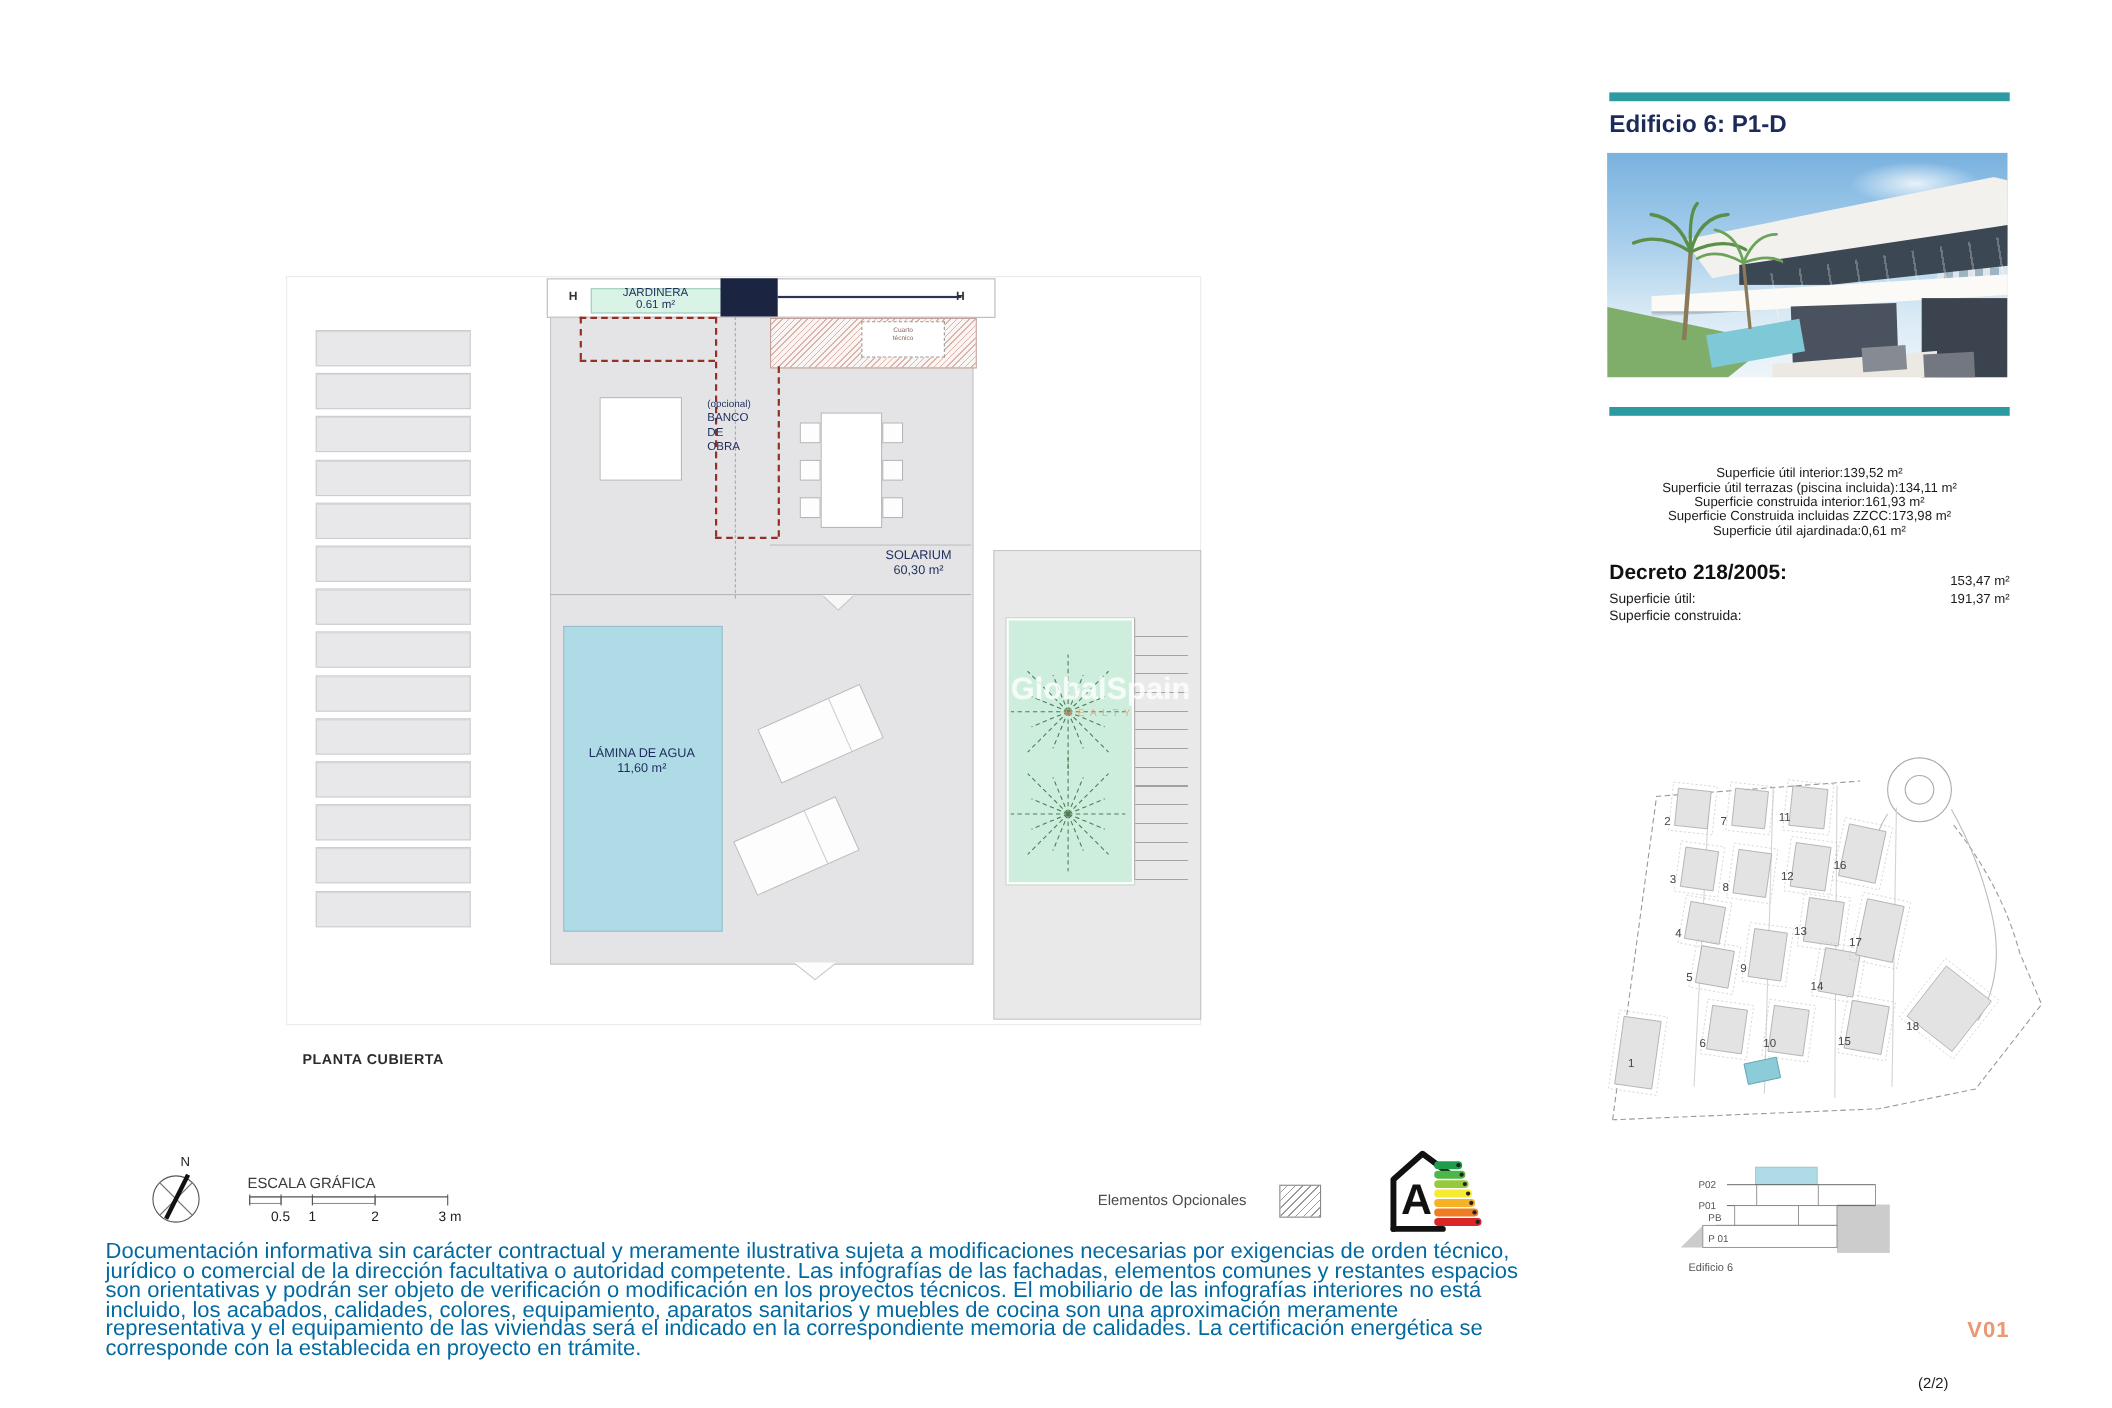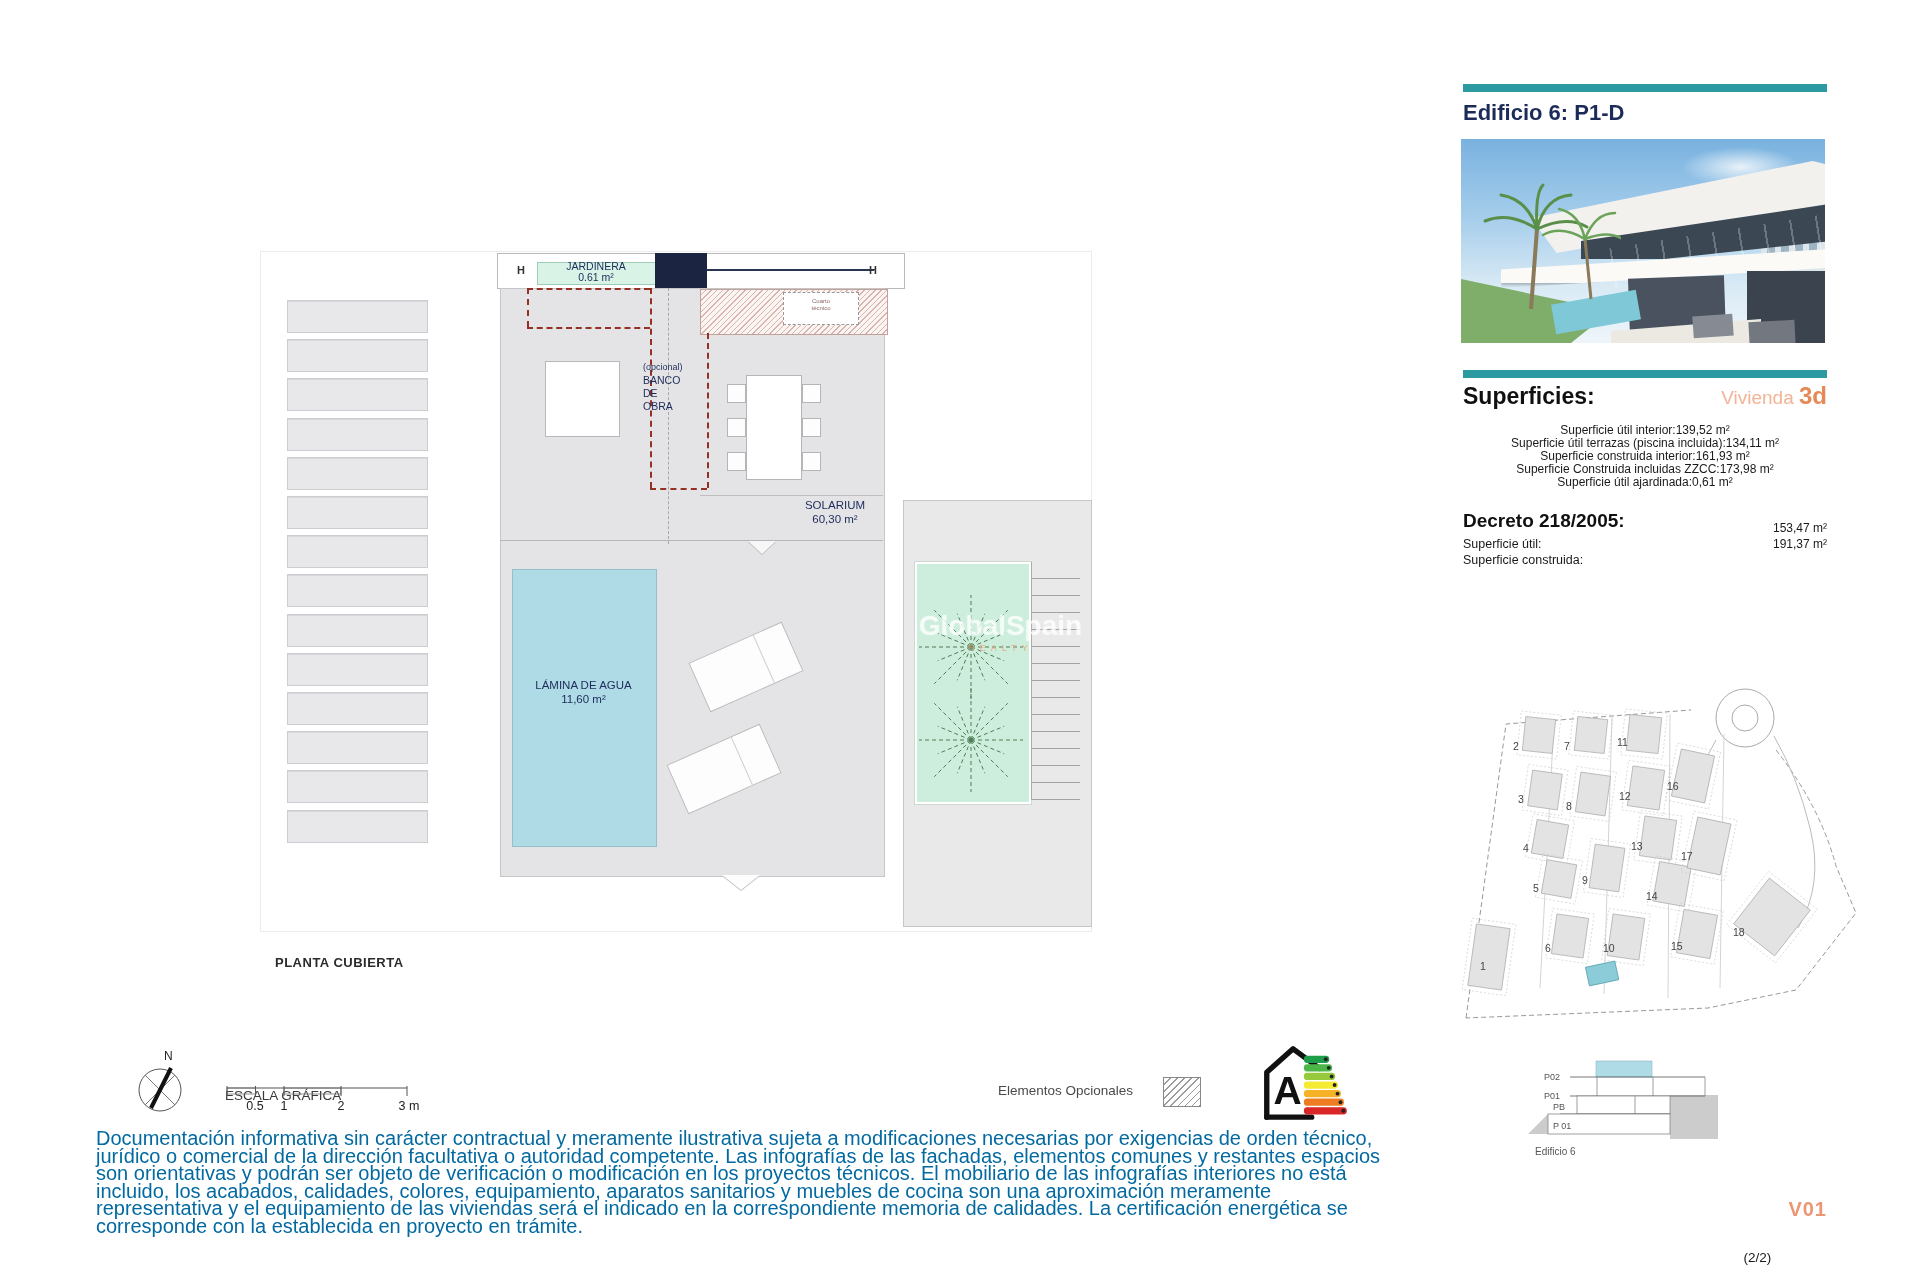--- a/index.html
+++ b/index.html
@@ -37,21 +37,21 @@
   .pool-lbl{left:512px;top:678px;width:143px;text-align:center;color:#1c2b59;font-size:11.5px;line-height:14px;}
   .lounger{width:100px;height:52px;background:#fdfdfd;border:1px solid #bcbcbe;position:absolute;}
   .lounger i{position:absolute;right:30px;top:0;bottom:0;border-left:1px solid #cfcfcf;}
   .notch{left:722px;top:875px;width:0;height:0;border-left:19px solid transparent;border-right:19px solid transparent;border-top:15px solid #fdfdfd;filter:drop-shadow(0 1px 0 #bbb);}
   .planter{left:915px;top:562px;width:112px;height:238px;background:#cdeedd;border:2px solid #ffffff;outline:1px solid #cfd8d2;}
   .stairs{left:1031px;top:562px;width:48px;height:238px;background:repeating-linear-gradient(180deg,#e9e9ea 0 16px,#a2a2a4 16px 17px);border-left:1px solid #aaa;}
   .watermark{left:893px;top:610px;width:215px;text-align:center;color:rgba(255,255,255,0.72);font-size:28px;font-weight:bold;text-shadow:0 0 2px rgba(255,255,255,0.35);}
   .watermark small{display:block;font-size:9px;font-weight:normal;letter-spacing:5px;color:rgba(232,150,100,0.75);margin-top:1px;}
   .plancap{left:275px;top:955px;font-size:13px;font-weight:bold;color:#2b2b2b;letter-spacing:0.5px;}
   
-  .escala-t{left:225px;top:1068px;font-size:13.5px;color:#3a3a3a;margin-top:20px;}
+  .escala-t{left:225px;top:1068px;font-size:13.5px;color:#3a3a3a;}
   .elem-op{left:998px;top:1083px;font-size:13.5px;color:#4a4a4a;}
   .swatch{left:1163px;top:1077px;width:36px;height:28px;border:1px solid #888;
       background:repeating-linear-gradient(135deg,#fff 0 4px,#9a9a9a 4px 5px);}
   .disc{left:96px;width:1292px;font-size:20px;line-height:17.6px;color:#0369a1;}
   
   .tealbar{left:1463px;width:364px;height:8px;}
   .sb-title{left:1463px;top:100px;font-size:22px;font-weight:bold;color:#1c2b59;}
   .photo{left:1461px;top:139px;width:364px;height:204px;overflow:hidden;
       background:linear-gradient(180deg,#79b2df 0%,#a5cdeb 38%,#d9eaf5 72%,#eef5fa 100%);}
   .photo>div{position:absolute;}
@@ -284,27 +284,20 @@
         <path d="M114,70 q-24,-14 -42,-4" fill="none"></path>
           <path d="M114,70 q-6,-26 -26,-30" fill="none"></path>
         <path d="M114,70 q10,-26 30,-26" fill="none"></path>
           <path d="M114,70 q26,-10 40,2" fill="none"></path>
       </g>
     </svg>
   </div>
 
   <div class="abs tealbar" style="top:370px;background:#2C9AA1;"></div>
 
-  <div class="abs sup-head">
-    <span class="h">Superficies:</span>
-    <span class="viv">
-      <span>Vivienda</span>
-      <b>3d</b>
-    </span>
-  </div>
   <div class="abs" id="sup-rows">
       <div class="sup-row">
         <span>Superficie útil interior:</span>
         <span>139,52 m²</span>
       </div>
       <div class="sup-row">
         <span>Superficie útil terrazas (piscina incluida):</span>
         <span>134,11 m²</span>
       </div>
       <div class="sup-row">

